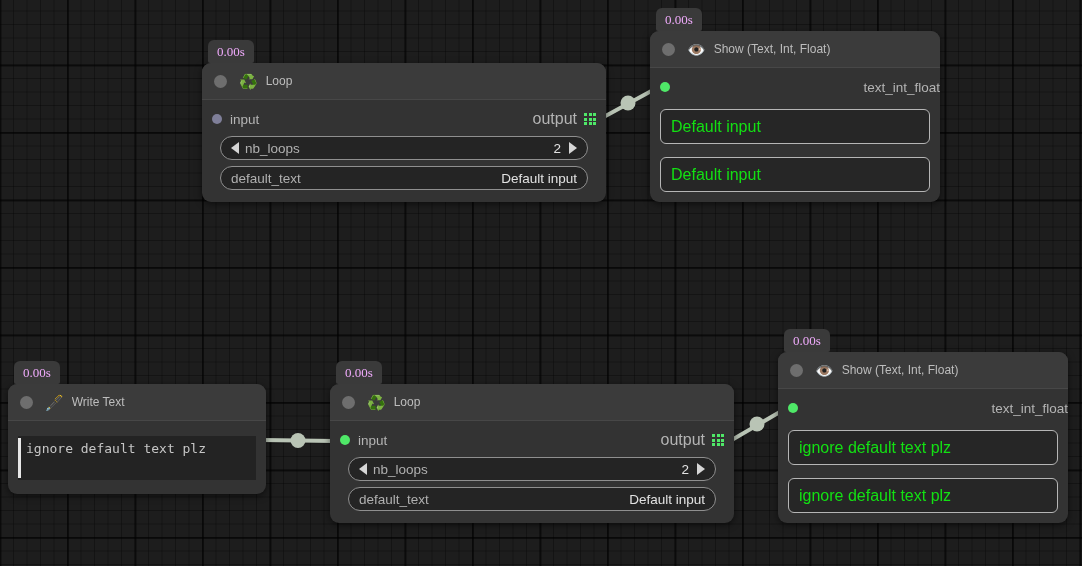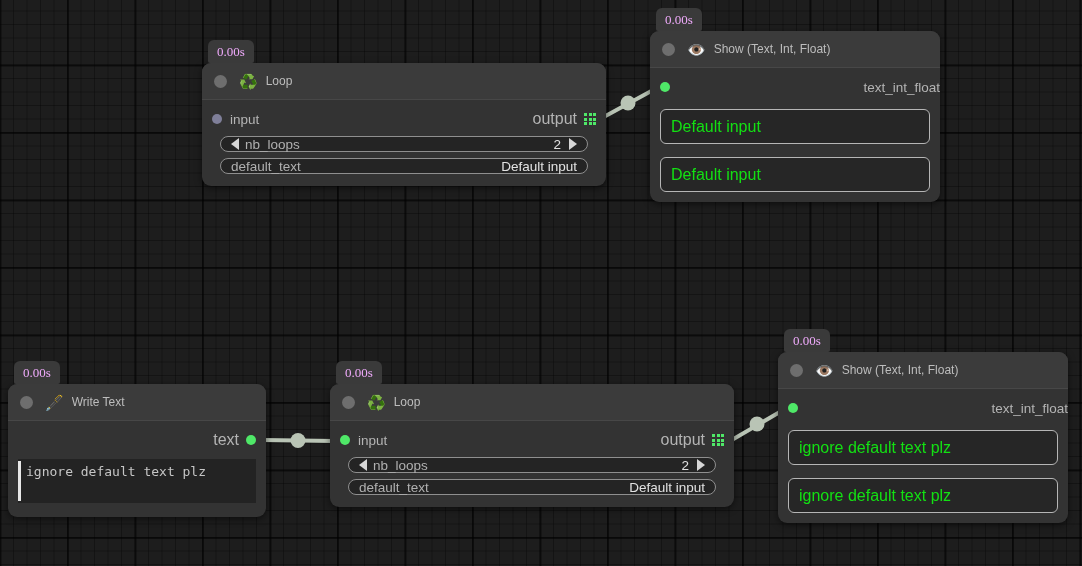--- a/index.html
+++ b/index.html
@@ -149,21 +149,21 @@
     display: block;
     width: 3px;
     height: 3px;
     background: #4fe868;
   }
 
   
   .widget {
     display: flex;
     align-items: center;
-    height: 16px;
+    height: 24px;
     margin: 0 8px 6px 8px;
     padding: 0 10px;
     background: #242424;
     border: 1px solid #8f8f8f;
     border-radius: 13px;
     box-sizing: border-box;
   }
   .widget .w-name {
     font-size: 13.5px;
     color: #b0b0b0;
@@ -307,25 +307,20 @@
   </div>
 
   <div class="node" style="left:8px; top:384px; width:258px;">
     <div class="timer-badge">0.00s</div>
     <div class="node-header">
       <div class="collapse-dot"></div>
       <div class="node-icon">🖋️</div>
       <div class="node-title">Write Text</div>
     </div>
     <div class="node-body" style="padding:9px 0 14px 0;">
-      <div class="port-row" style="padding-right:10px; margin-bottom:9px;">
-        <div class="spacer"></div>
-        <div class="port-label-right">text</div>
-        <div class="port-dot connected"></div>
-      </div>
       <div class="text-area">
         <div class="caret"></div>
         <div class="ta-text">ignore default text plz</div>
       </div>
     </div>
   </div>
 
   <div class="node" style="left:330px; top:384px; width:404px;">
     <div class="timer-badge">0.00s</div>
     <div class="node-header">

